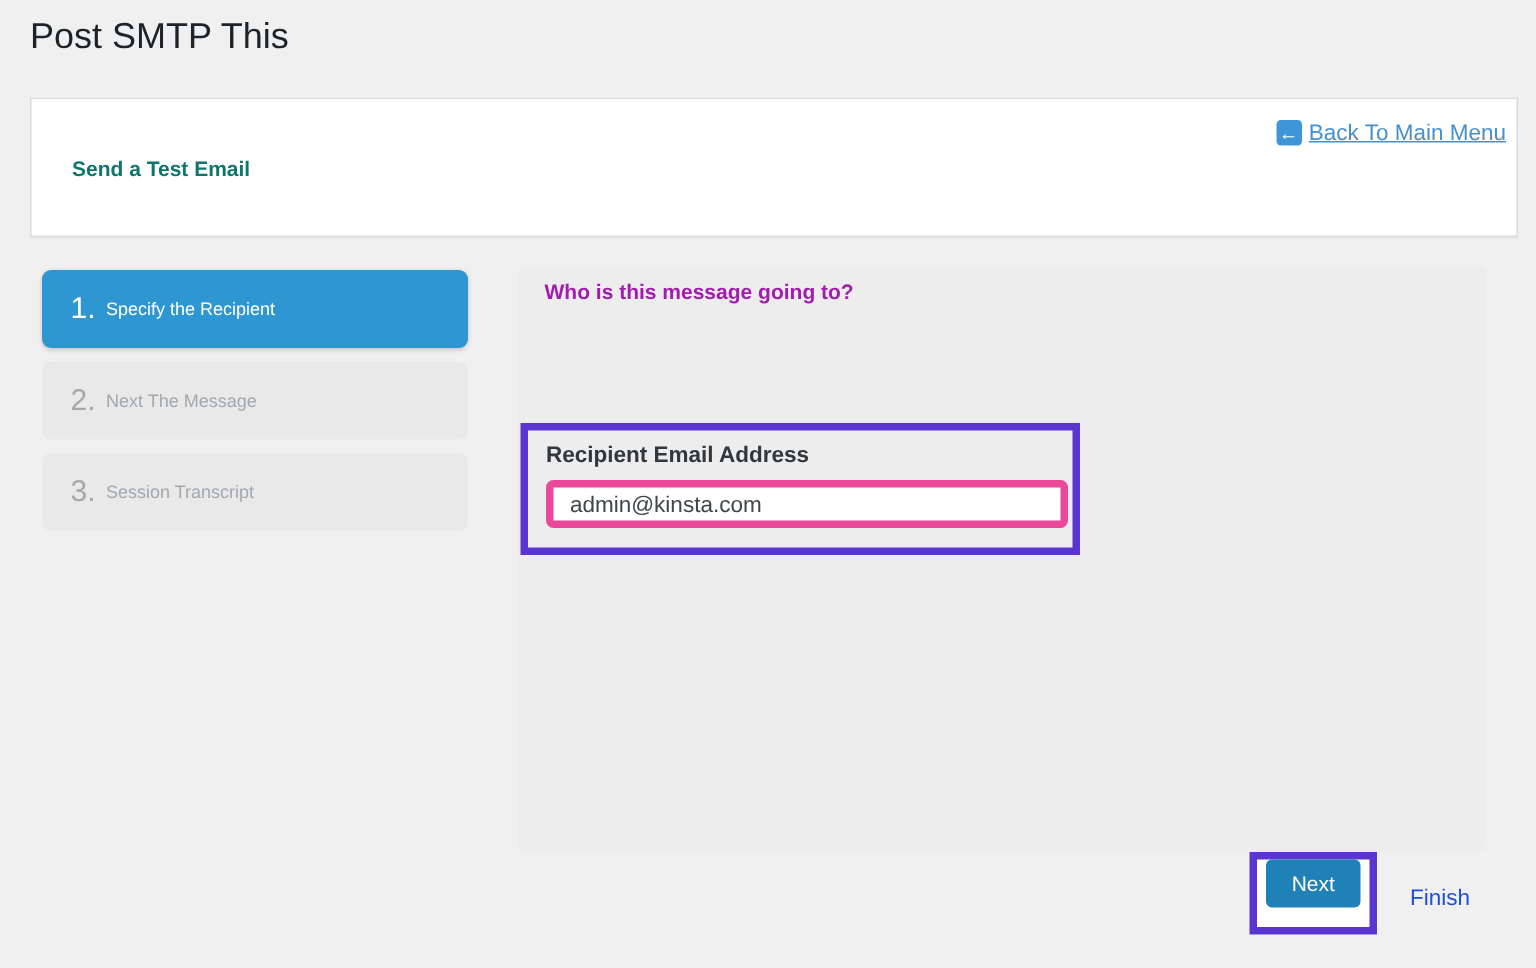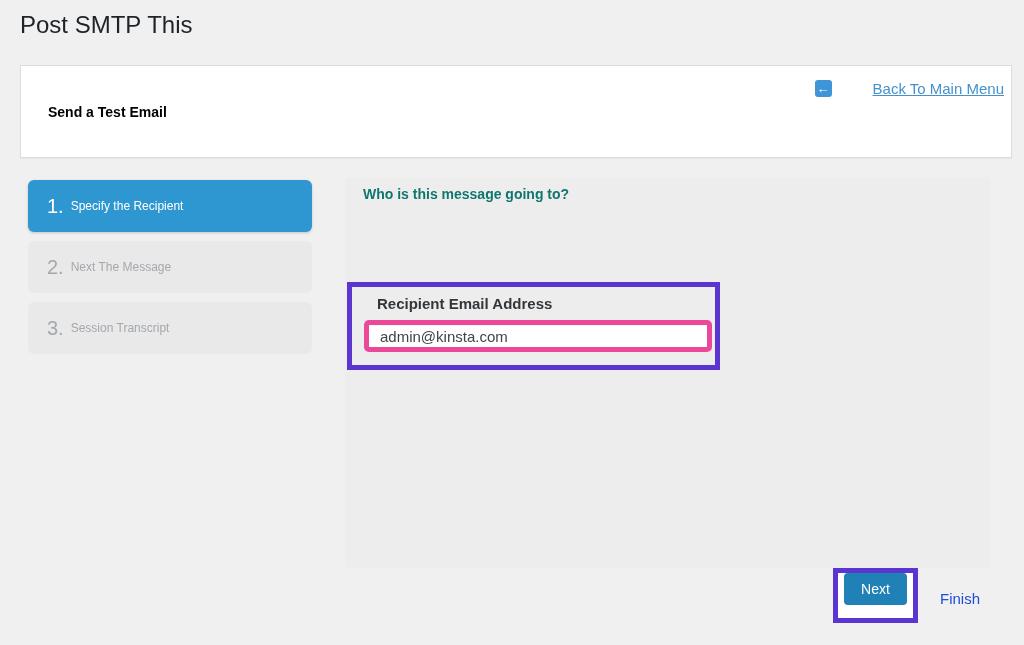--- a/index.html
+++ b/index.html
@@ -17,29 +17,29 @@
   }
 
   
   .header-card {
     position:absolute; left:20px; top:65px; width:992px; height:93px;
     background:#ffffff; border:1px solid #dcdcde;
     box-shadow:0 1px 1px rgba(0,0,0,.04);
   }
   .card-title {
     position:absolute; left:27px; top:38px;
-    font-size:14px; font-weight:700; color:#000000;
+    font-size:14px; font-weight:700; color:#0f766e;
   }
   .back-link {
     position:absolute; top:14px; right:7px;
     display:flex; align-items:center; gap:5px;
     font-size:15px; color:var(--link_blue,#4491ce);
     text-decoration:none; cursor:pointer;
   }
-  .back-link .link-text { text-decoration:underline;margin-left:36px; }
+  .back-link .link-text { text-decoration:underline; }
   .back-icon {
     width:17px; height:17px; border-radius:3px;
     background:var(--link_icon_blue,#3e96d9);
     color:#fff; font-size:13px; font-weight:700; line-height:1;
     display:flex; align-items:center; justify-content:center;
   }
 
   
   .steps { position:absolute; left:28px; top:180px; width:284px; }
   .step {
@@ -54,35 +54,35 @@
   .step-number { font-size:20px; margin-right:7px; }
   .step-label  { font-size:12px; }
 
   
   .panel {
     position:absolute; left:345px; top:178px; width:645px; height:390px;
     background:#ededed; border-radius:4px;
   }
   .panel-heading {
     position:absolute; left:18px; top:8px;
-    font-size:14px; font-weight:700; color:#0f766e;
+    font-size:14px; font-weight:700; color:#a21caf;
   }
   .panel-desc {
     position:absolute; left:16px; top:53px; width:605px;
     font-size:14px; line-height:22px; color:#3f454a;
   }
 
   
   .field-annotation {
     position:absolute; left:2px; top:104px; width:373px; height:88px;
     border:5px solid var(--highlight_purple,#5a35d0);
     padding:8px 0 0 12px;
   }
   .field-label {
-    display:block; font-size:15px; font-weight:700; color:#32373c;margin-left:13px;
+    display:block; font-size:15px; font-weight:700; color:#32373c;
   }
   .email-input {
     margin-top:8px; width:348px; height:32px;
     background:#ffffff; border:5px solid #ec4899; border-radius:5px;
     font-family:"Liberation Sans", sans-serif;
     font-size:15px; color:#3f454a; padding:0 11px;
     box-shadow:inset 0 1px 1px rgba(0,0,0,.03);
   }
 
   

